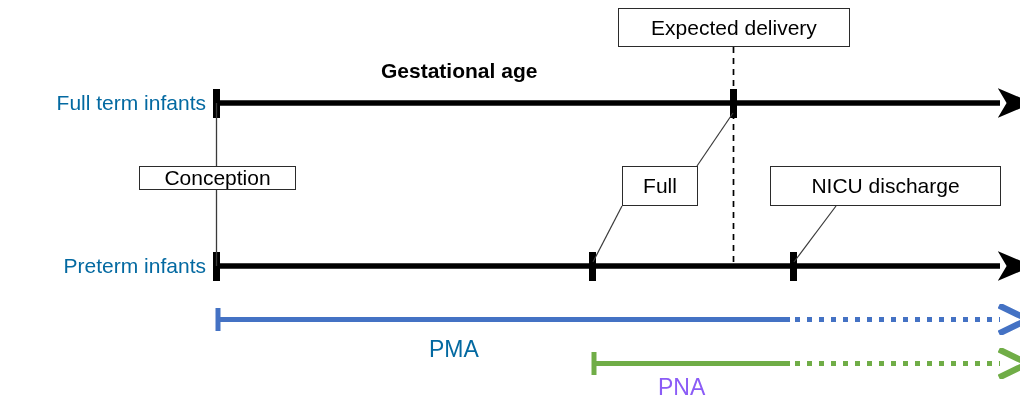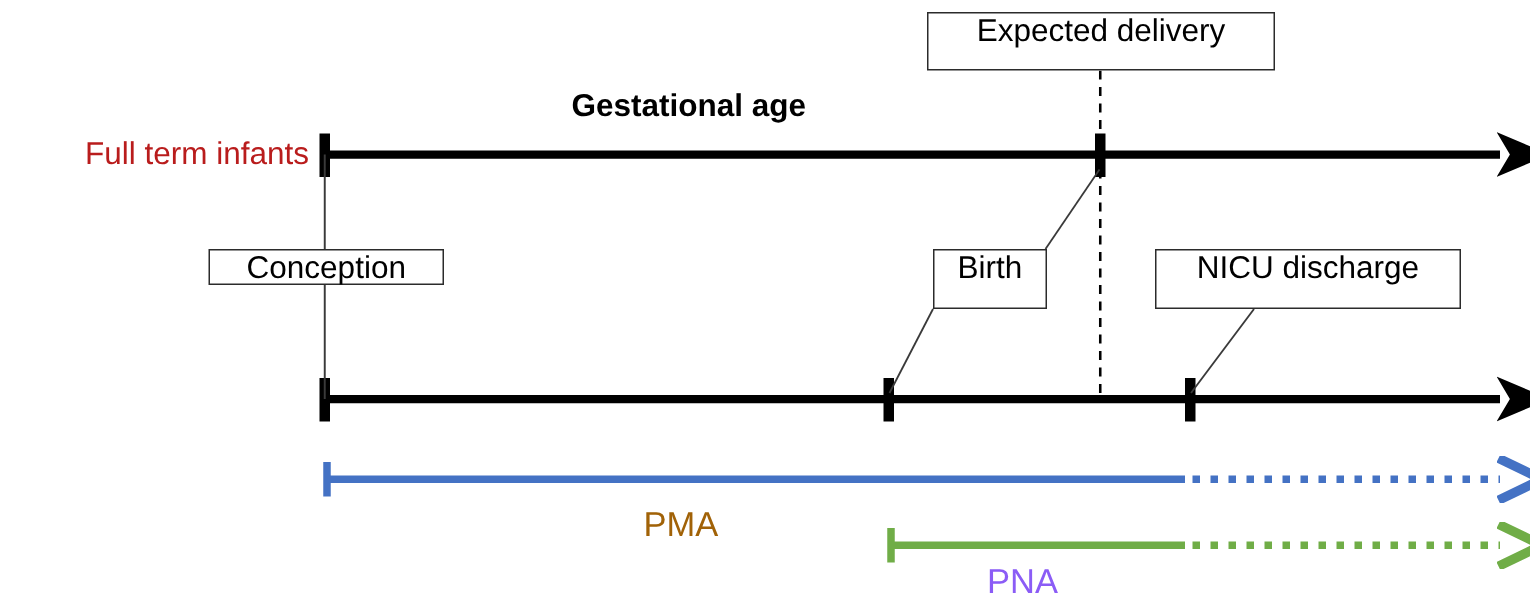--- a/index.html
+++ b/index.html
@@ -11,21 +11,21 @@
     position: relative;
     width: 1020px;
     height: 409px;
     background: #ffffff;
     font-family: "Liberation Sans", sans-serif;
     overflow: hidden;
   }
   .row-label {
     position: absolute;
     font-size: 21px;
-    color: #b91c1c;
+    color: #0369a1;
     white-space: nowrap;
     text-align: right;
     line-height: 1;
   }
   #label-full-term { left: 6px; top: 92px; width: 200px; }
   #label-preterm   { left: 6px; top: 255px; width: 200px; }
 
   .gest-label {
     position: absolute;
     font-size: 21px;
@@ -34,56 +34,58 @@
     line-height: 1;
     font-weight: bold;
   }
   #label-gestational { left: 381px; top: 60px; }
 
   .callout-box {
     position: absolute;
     border: 1.6px solid #2b2b2b;
     background: #ffffff;
     display: flex;
+    align-items: center;
     justify-content: center;
     font-size: 21px;
     color: #000000;
     white-space: nowrap;
     box-sizing: border-box;
     z-index: 6;
   }
   #box-expected  { left: 618px; top: 8px;   width: 232px; height: 39px; }
   #box-conception{ left: 139px; top: 166px; width: 157px; height: 24px; }
   #box-birth     { left: 622px; top: 166px; width: 76px;  height: 40px; }
-  #box-nicu      { left: 770px; top: 166px; width: 204px; height: 40px; }
+  #box-nicu      { left: 770px; top: 166px; width: 231px; height: 40px; }
 
   .svg-layer {
     position: absolute;
     left: 0; top: 0;
     width: 1020px;
     height: 409px;
     z-index: 2;
   }
   .phase-label {
     position: absolute;
     font-size: 23px;
     line-height: 1;
     white-space: nowrap;
     z-index: 5;
   }
-  #label-pma { left: 429px; top: 338px; color: #a16207; }
+  #label-pma { left: 429px; top: 338px; color: #0369a1; }
   #label-pna { left: 658px; top: 376px; color: #8b5cf6; }
 </style>
 </head>
 <body>
 
 <div id="canvas">
 
   <div class="row-label" id="label-full-term">Full term infants</div>
 
+  <div class="row-label" id="label-preterm">Preterm infants</div>
 
   <div class="gest-label" id="label-gestational">Gestational age</div>
 
   <svg class="svg-layer" viewBox="0 0 1020 409">
 
     <defs>
       <marker id="arrow-black" markerWidth="7" markerHeight="7" refX="0.4" refY="3" orient="auto" markerUnits="strokeWidth">
         <path d="M0,0.3 L6.4,3 L0,5.7 L1.6,3 Z" fill="#000000"></path>
       </marker>
       <marker id="arrow-blue" markerWidth="6.2" markerHeight="6.2" refX="0.4" refY="3.1" orient="auto" markerUnits="strokeWidth">
@@ -129,21 +131,21 @@
 
   <div class="callout-box" id="box-expected">
     <span>Expected delivery</span>
   </div>
 
   <div class="callout-box" id="box-conception">
     <span>Conception</span>
   </div>
 
   <div class="callout-box" id="box-birth">
-    <span>Birth</span>
+    <span>Full</span>
   </div>
 
   <div class="callout-box" id="box-nicu">
     <span>NICU discharge</span>
   </div>
 
   <div class="phase-label" id="label-pma">PMA</div>
 
   <div class="phase-label" id="label-pna">PNA</div>
 

